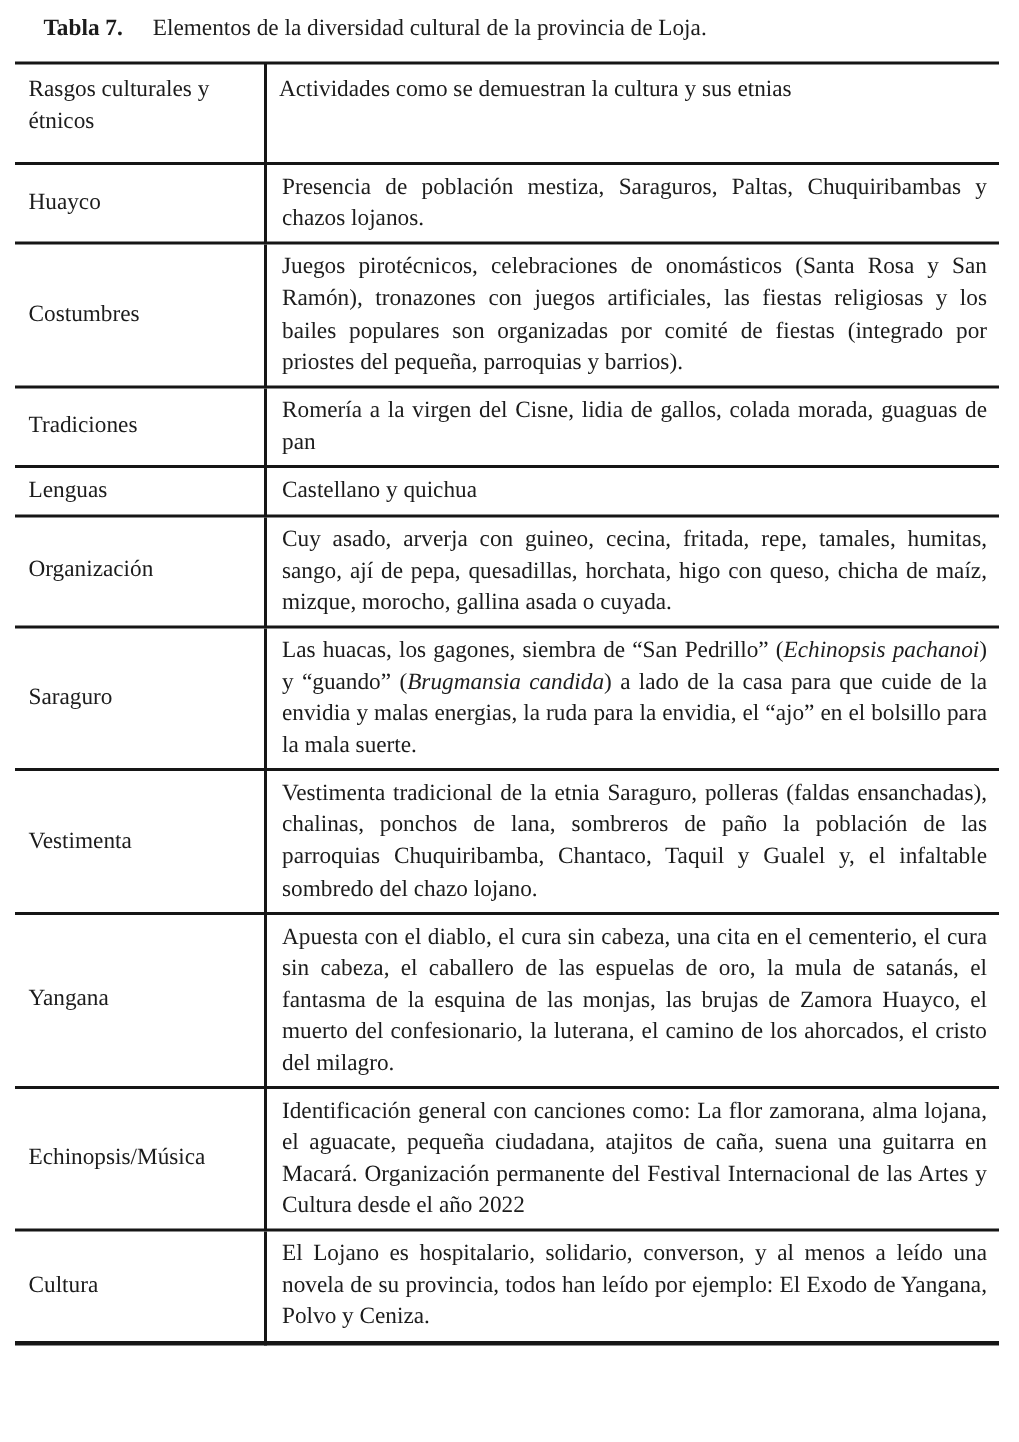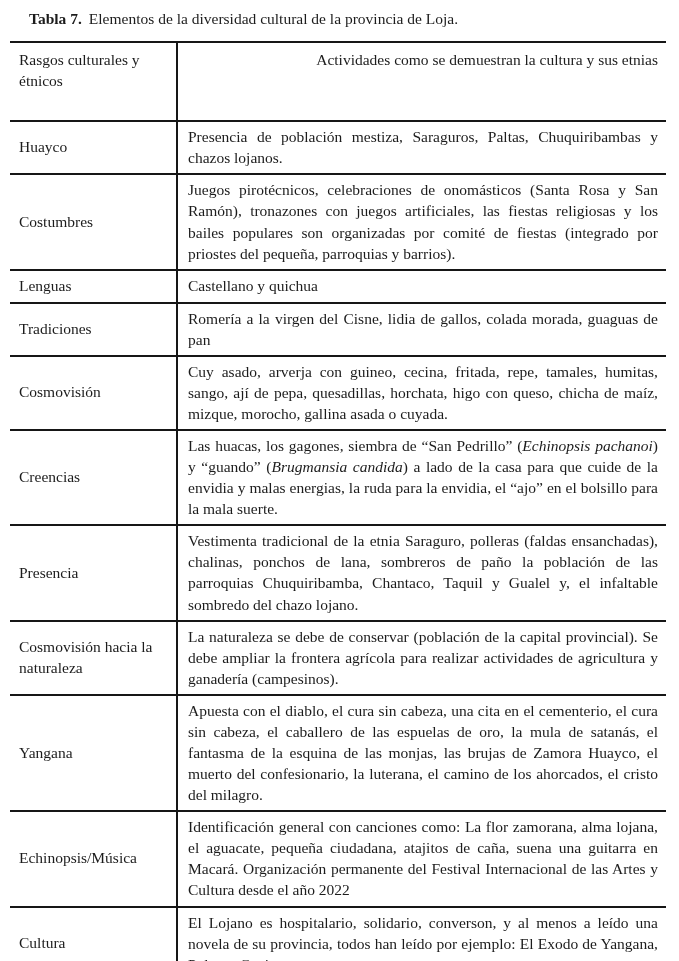--- a/index.html
+++ b/index.html
@@ -14,21 +14,21 @@
     color: #1c1c1c;
     overflow: hidden;
   }
   .caption {
     margin: 9px 12px 13px 29px;
     font-size: 15.5px;
     line-height: 1.25;
   }
   .caption .cap-label {
     font-weight: bold;
-    margin-right: 7px;
+    margin-right: 20px;
   }
   table.diversity-table {
     border-collapse: collapse;
     margin-left: 10px;
     width: 656px;
     table-layout: fixed;
     border-top: 2px solid #161616;
     border-bottom: 3px solid #161616;
   }
   table.diversity-table tr {
@@ -44,24 +44,24 @@
   .label-cell, .header-first {
     border-right: 2px solid #161616;
     padding: 5px 6px 5px 9px;
     text-align: left;
     vertical-align: middle;
     line-height: 1.35;
   }
   .header-first {
     vertical-align: top;
     padding-top: 7px;
-    padding-bottom: 28px;
+    padding-bottom: 16px;
   }
   .header-second {
-    text-align: right;
+    text-align: left;
     vertical-align: top;
     padding: 7px 8px 5px 8px;
     line-height: 1.35;
   }
   .content-cell {
     padding: 4px 8px 5px 10px;
     text-align: justify;
     vertical-align: middle;
     line-height: 1.36;
   }
@@ -90,42 +90,38 @@
   <tbody>
       <tr>
         <td class="label-cell">Huayco</td>
         <td class="content-cell"><span>Presencia de población mestiza, Saraguros, Paltas, Chuquiribambas y chazos lojanos.</span></td>
       </tr>
       <tr>
         <td class="label-cell">Costumbres</td>
         <td class="content-cell"><span>Juegos pirotécnicos, celebraciones de onomásticos (Santa Rosa y San Ramón), tronazones con juegos artificiales, las fiestas religiosas y los bailes populares son organizadas por comité de fiestas (integrado por priostes del pequeña, parroquias y barrios).</span></td>
       </tr>
       <tr>
+        <td class="label-cell">Tradiciones</td>
+        <td class="content-cell"><span>Romería a la virgen del Cisne, lidia de gallos, colada morada, guaguas de pan</span></td>
+      </tr>
+      <tr>
         <td class="label-cell">Lenguas</td>
         <td class="content-cell"><span>Castellano y quichua</span></td>
       </tr>
       <tr>
-        <td class="label-cell">Tradiciones</td>
-        <td class="content-cell"><span>Romería a la virgen del Cisne, lidia de gallos, colada morada, guaguas de pan</span></td>
-      </tr>
-      <tr>
-        <td class="label-cell">Cosmovisión</td>
+        <td class="label-cell">Organización</td>
         <td class="content-cell"><span>Cuy asado, arverja con guineo, cecina, fritada, repe, tamales, humitas, sango, ají de pepa, quesadillas, horchata, higo con queso, chicha de maíz, mizque, morocho, gallina asada o cuyada.</span></td>
       </tr>
       <tr>
-        <td class="label-cell">Creencias</td>
+        <td class="label-cell">Saraguro</td>
         <td class="content-cell"><span>Las huacas, los gagones, siembra de “San Pedrillo” (</span><span class="italic">Echinopsis pachanoi</span><span>) y “guando” (</span><span class="italic">Brugmansia candida</span><span>) a lado de la casa para que cuide de la envidia y malas energias, la ruda para la envidia, el “ajo” en el bolsillo para la mala suerte.</span></td>
       </tr>
       <tr>
-        <td class="label-cell">Presencia</td>
+        <td class="label-cell">Vestimenta</td>
         <td class="content-cell"><span>Vestimenta tradicional de la etnia Saraguro, polleras (faldas ensanchadas), chalinas, ponchos de lana, sombreros de paño la población de las parroquias Chuquiribamba, Chantaco, Taquil y Gualel y, el infaltable sombredo del chazo lojano.</span></td>
-      </tr>
-      <tr>
-        <td class="label-cell">Cosmovisión hacia la naturaleza</td>
-        <td class="content-cell"><span>La naturaleza se debe de conservar (población de la capital provincial). Se debe ampliar la frontera agrícola para realizar actividades de agricultura y ganadería (campesinos).</span></td>
       </tr>
       <tr>
         <td class="label-cell">Yangana</td>
         <td class="content-cell"><span>Apuesta con el diablo, el cura sin cabeza, una cita en el cementerio, el cura sin cabeza, el caballero de las espuelas de oro, la mula de satanás, el fantasma de la esquina de las monjas, las brujas de Zamora Huayco, el muerto del confesionario, la luterana, el camino de los ahorcados, el cristo del milagro.</span></td>
       </tr>
       <tr>
         <td class="label-cell">Echinopsis/Música</td>
         <td class="content-cell"><span>Identificación general con canciones como: La flor zamorana, alma lojana, el aguacate, pequeña ciudadana, atajitos de caña, suena una guitarra en Macará. Organización permanente del Festival Internacional de las Artes y Cultura desde el año 2022</span></td>
       </tr>
       <tr>

